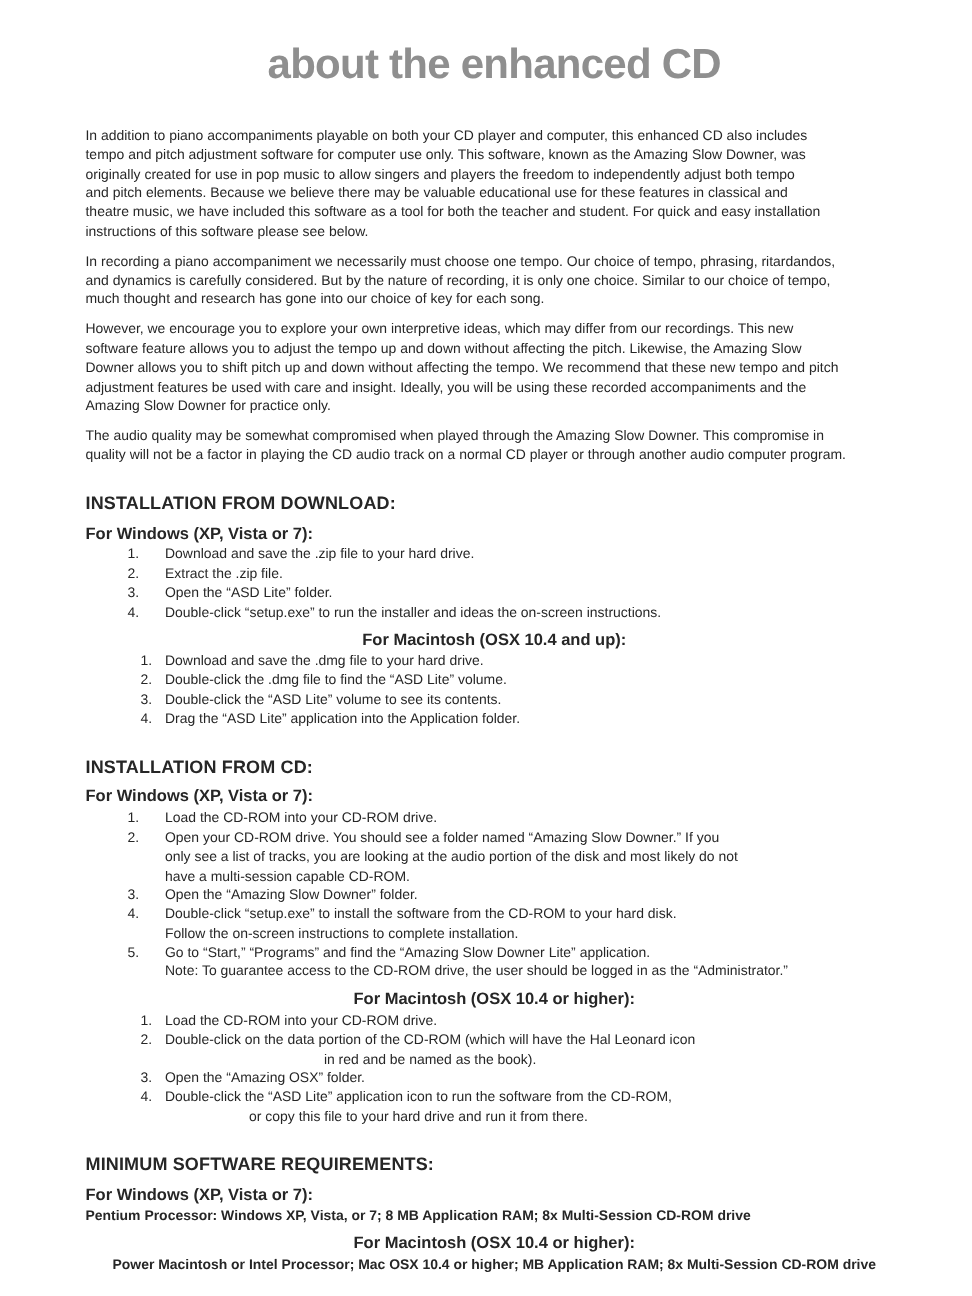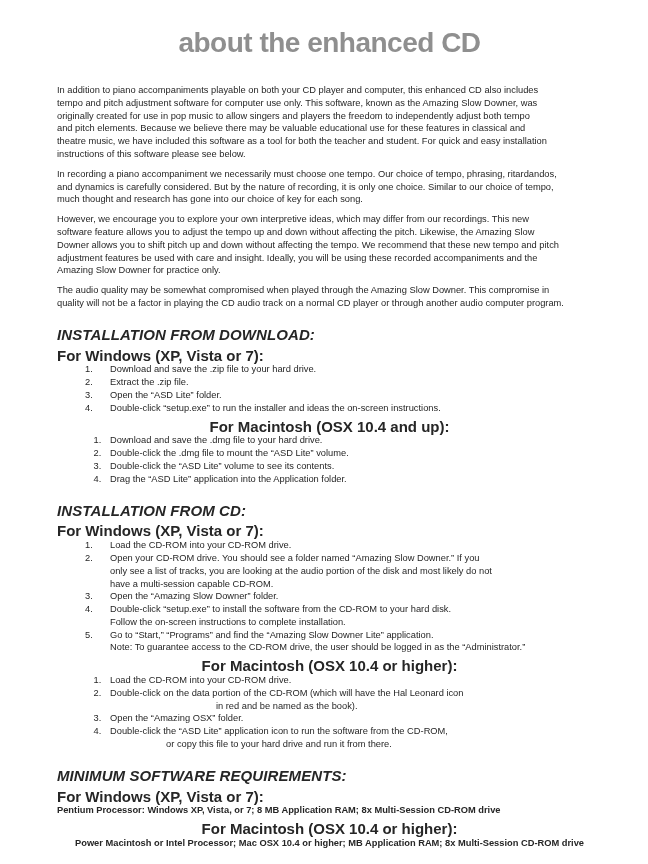--- a/index.html
+++ b/index.html
@@ -38,29 +38,28 @@
     margin: 0 0 7px 0;
     font-size: 9.3px;
     line-height: 12.8px;
     white-space: pre-line;
   }
   .section {
     margin-top: 19px;
   }
   .heading {
     margin: 0 0 8px 0;
-    font-size: 15px;
+    font-size: 12px;
     line-height: 12.8px;
     font-weight: bold;
     letter-spacing: 0.1px;
-    font-style: italic;
   }
   .subheading {
     margin: 0 0 1px 0;
-    font-size: 15px;
+    font-size: 11px;
     line-height: 12.8px;
     font-weight: bold;
   }
   .group + .group {
     margin-top: 6px;
     text-align: center;
   }
   .step {
     display: flex;
     font-size: 9.3px;
@@ -132,21 +131,21 @@
       </div>
 
       <div class="group">
         <h3 class="subheading">For Macintosh (OSX 10.4 and up):</h3>
         <div class="step">
           <span class="step-num">1.</span>
           <span class="step-text">Download and save the .dmg file to your hard drive.</span>
         </div>
         <div class="step">
           <span class="step-num">2.</span>
-          <span class="step-text">Double-click the .dmg file to mount the “ASD Lite” volume.</span>
+          <span class="step-text">Double-click the .dmg file to find the “ASD Lite” volume.</span>
         </div>
         <div class="step">
           <span class="step-num">3.</span>
           <span class="step-text">Double-click the “ASD Lite” volume to see its contents.</span>
         </div>
         <div class="step">
           <span class="step-num">4.</span>
           <span class="step-text">Drag the “ASD Lite” application into the Application folder.</span>
         </div>
       </div>

